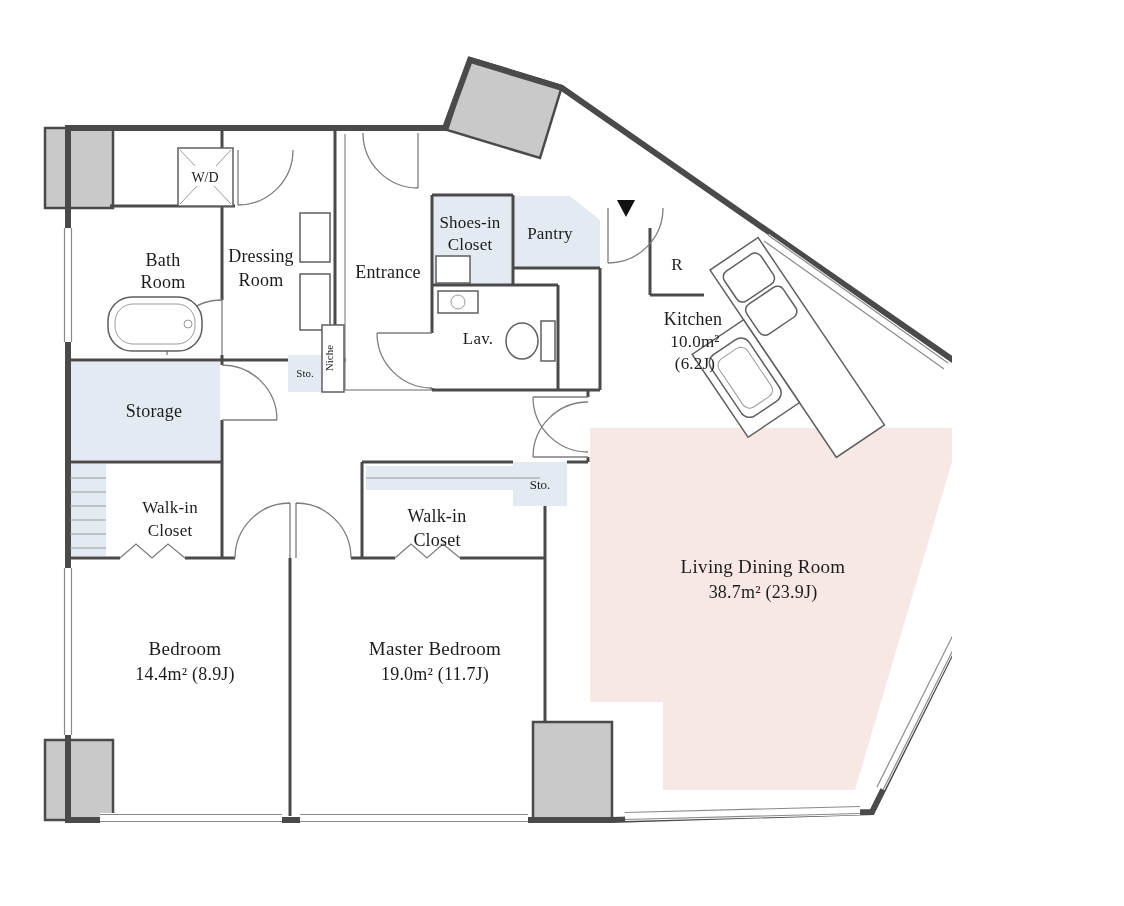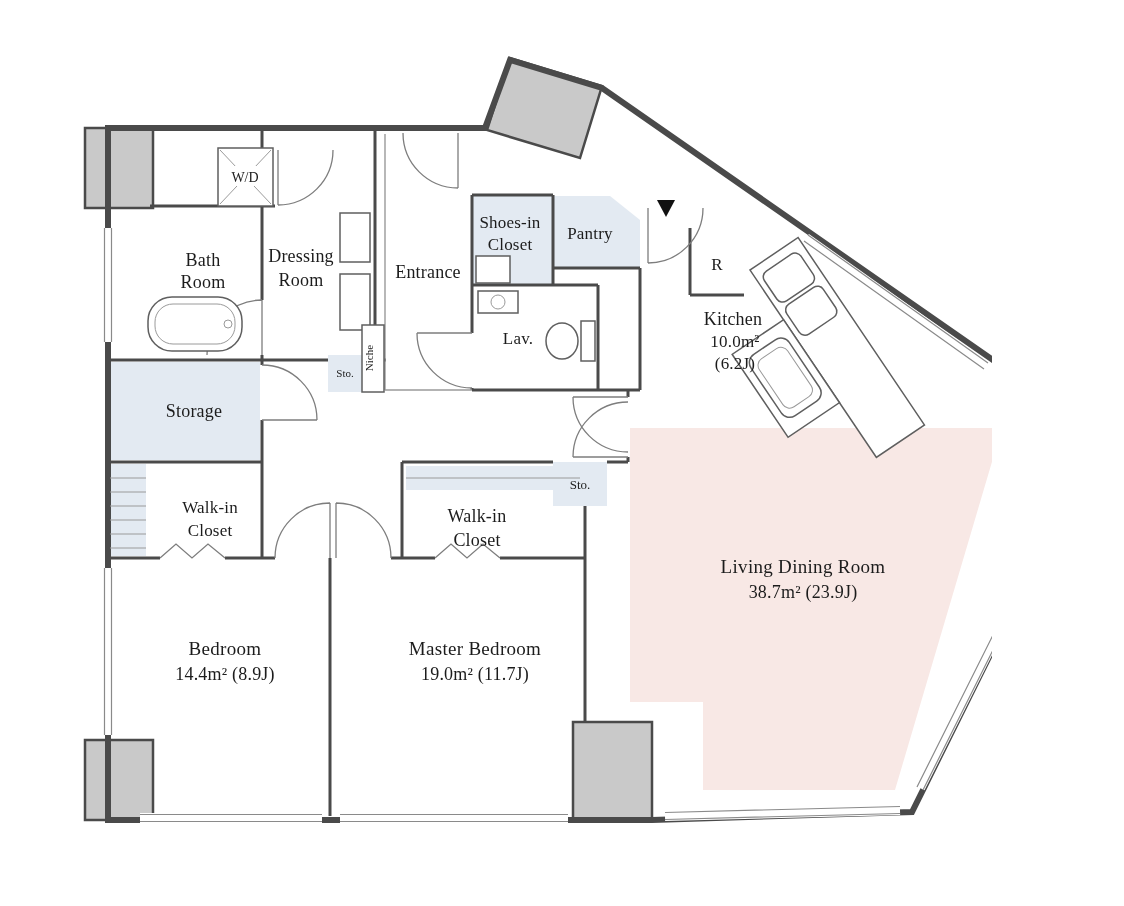--- a/index.html
+++ b/index.html
@@ -1,16 +1,16 @@
 <!DOCTYPE html>
 <html><head>
 <meta charset="utf-8">
 <style>
   html,body{margin:0;padding:0;background:#ffffff;}
-  .stage{position:relative;width:952px;height:906px;background:#ffffff;overflow:hidden;padding-left:40px;}
+  .stage{position:relative;width:952px;height:906px;background:#ffffff;overflow:hidden;}
   svg{display:block;}
   text{font-family:"Liberation Serif","DejaVu Serif",serif;fill:#1c1c1c;}
   .t19{font-size:19px;letter-spacing:.3px;}
   .t18{font-size:18px;letter-spacing:.2px;}
   .t17{font-size:17px;letter-spacing:.2px;}
   .t14{font-size:14px;}
   .t13{font-size:13px;}
   .t11{font-size:11px;}
   .wall-ext{fill:none;stroke:#4a4a4a;stroke-width:6;stroke-linejoin:miter;}
   .wall-int{fill:none;stroke:#4a4a4a;stroke-width:3;}

